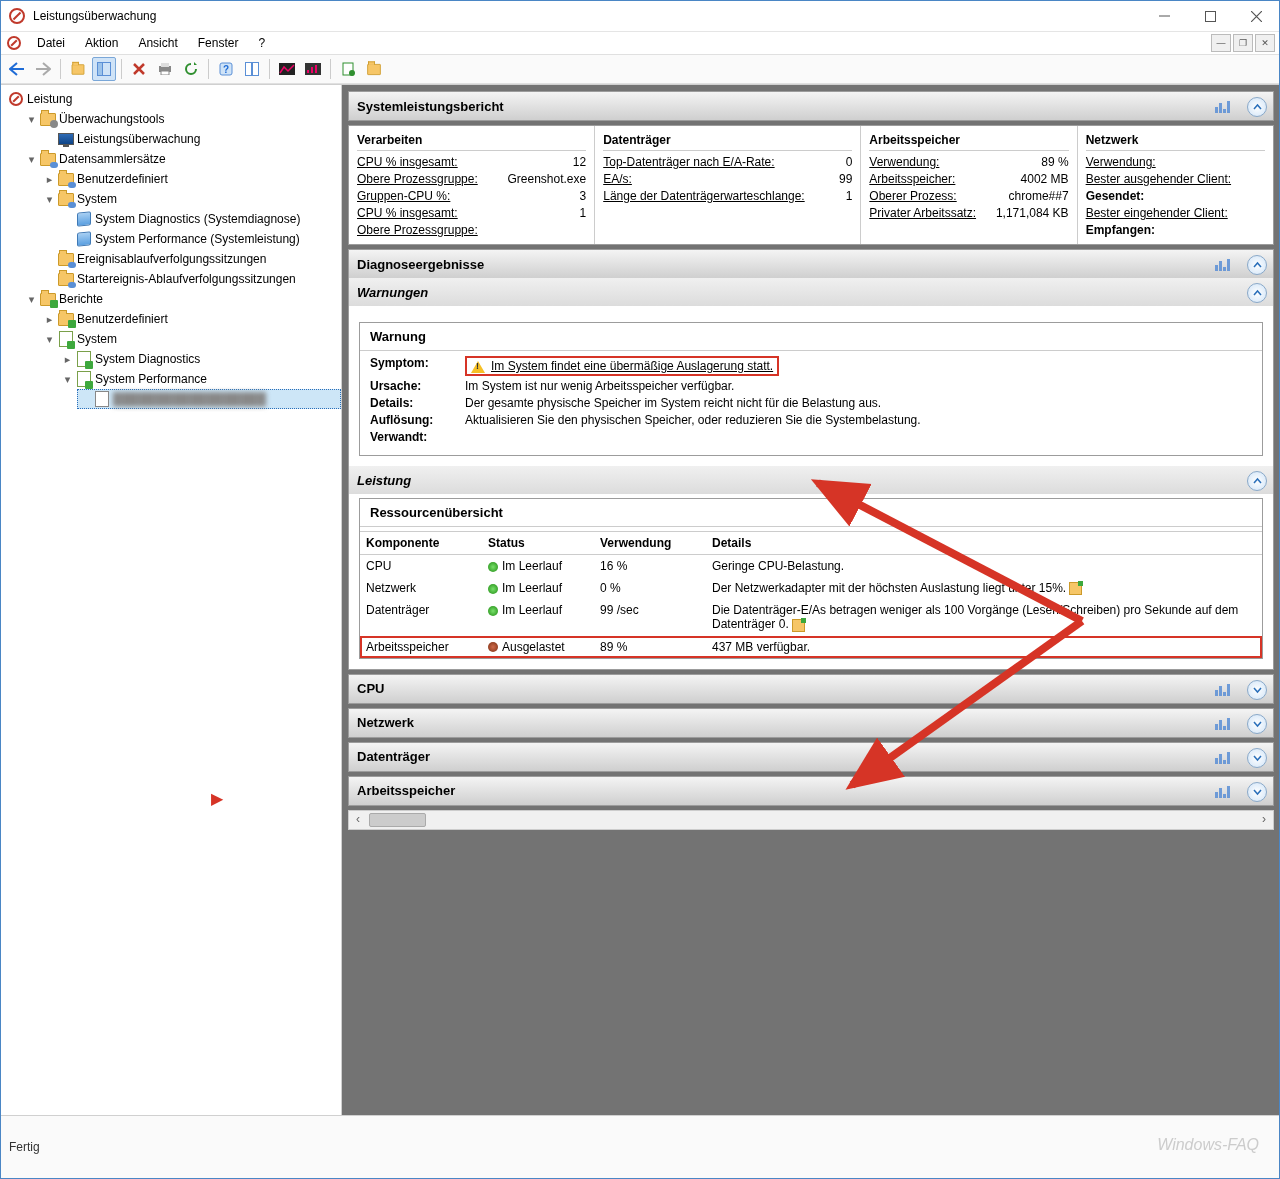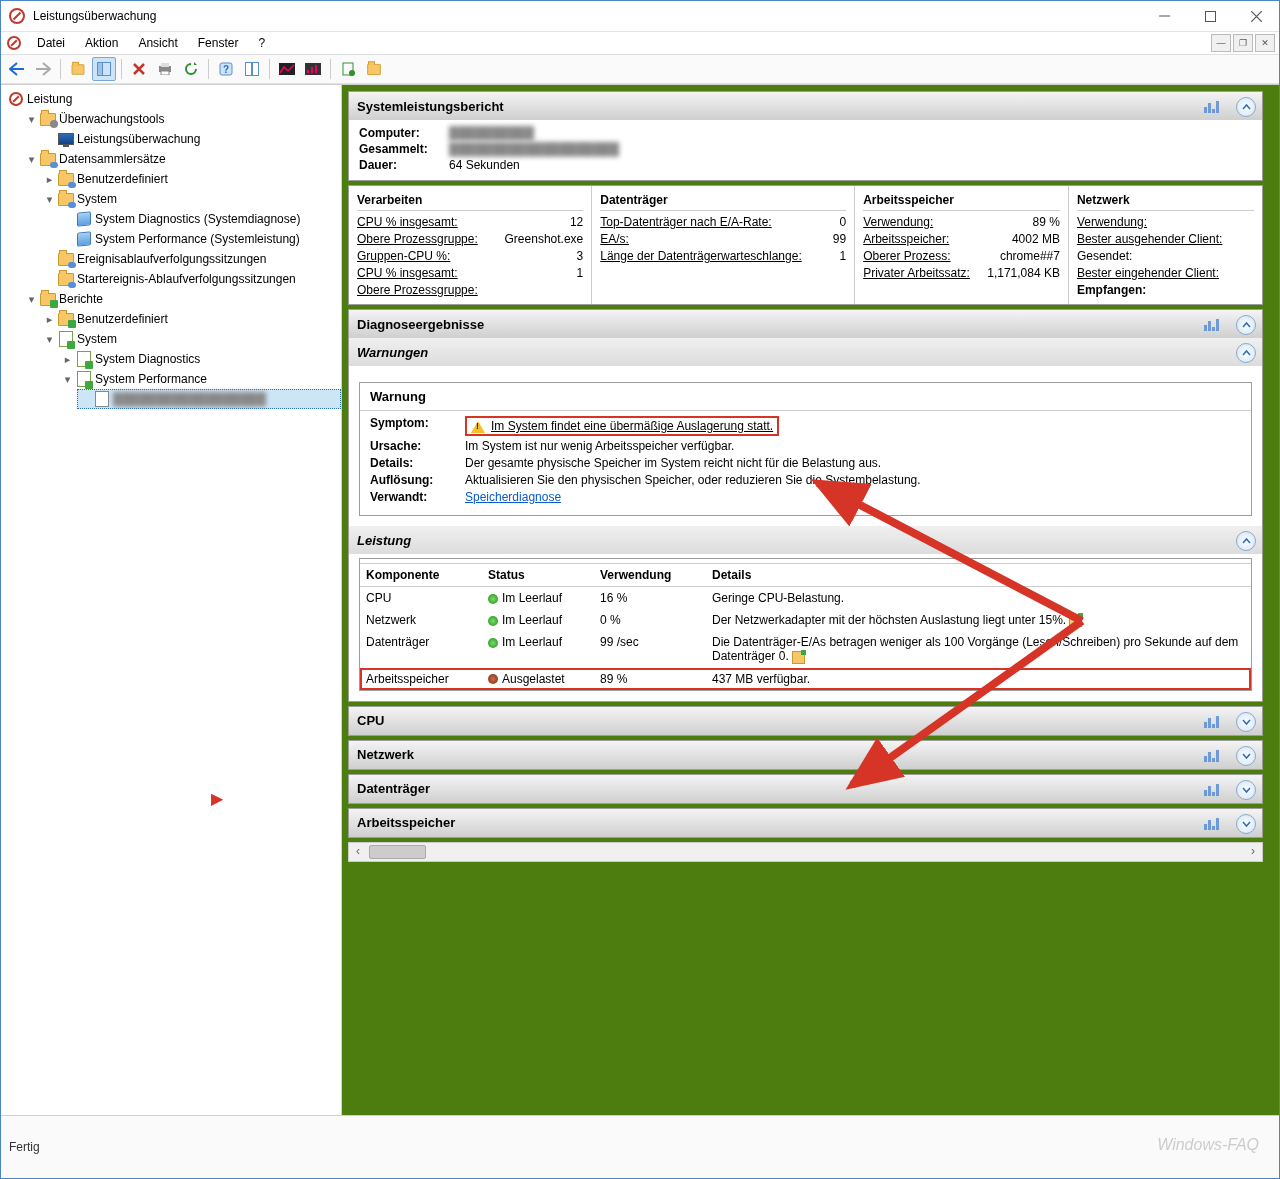--- a/index.html
+++ b/index.html
@@ -43,21 +43,21 @@
   .ti-mon{width:14px;height:10px;border:1px solid #555;background:linear-gradient(#2e6bb5,#0e4487);position:relative}
   .ti-mon::after{content:"";position:absolute;left:4px;bottom:-3px;width:6px;height:2px;background:#555}
   .ti-cyl{width:12px;height:12px;background:linear-gradient(#a7cff3,#5a9fe0);border:1px solid #3f79b5;border-radius:2px;transform:skewY(-6deg)}
   .ti-report{width:12px;height:14px;background:#fff;border:1px solid #7aa04a;position:relative}
   .ti-report::after{content:"";position:absolute;right:-3px;bottom:-3px;width:8px;height:8px;background:#3da83d;border-radius:1px}
   .ti-page{width:12px;height:14px;background:#fff;border:1px solid #888}
   .ti-perf{width:14px;height:14px;border:2px solid #c0392b;border-radius:50%;box-sizing:border-box;position:relative}
   .ti-perf::after{content:"";position:absolute;left:50%;top:50%;width:8px;height:2px;background:#c0392b;transform:translate(-50%,-50%) rotate(-45deg)}
   .blurred{filter:blur(2.5px);color:#888}
   
-  .report-pane{flex:1;background:#4d7c0f;overflow:auto;padding:6px 16px 0 6px;position:relative}
+  .report-pane{flex:1;background:#737373;overflow:auto;padding:6px 5px 0 6px;position:relative}
   .panel{border:1px solid #9c9c9c;margin-bottom:4px;background:#fff}
   .panel-h{height:28px;background:linear-gradient(#f4f4f4,#cfcfcf);display:flex;align-items:center;padding:0 8px;font-weight:bold;font-size:13px;position:relative}
   .panel-h.sub{font-style:italic;background:linear-gradient(#f0f0f0,#dcdcdc)}
   .panel-h .hicon{position:absolute;right:34px;top:6px;width:24px;height:14px;opacity:.85}
   .panel-h .hicon div{display:inline-block;width:3px;margin-right:1px;background:#5a8fd6;vertical-align:bottom}
   .collapse-btn{position:absolute;right:6px;top:5px;width:18px;height:18px;border:1px solid #8aa9c9;border-radius:50%;background:radial-gradient(#fff,#cfe3f7);display:flex;align-items:center;justify-content:center}
   .collapse-btn svg{width:9px;height:9px}
   .panel-b{padding:6px 10px;font-size:12px}
   .kv{display:flex;margin-bottom:2px}
   .kv .k{width:90px;font-weight:bold}
@@ -395,34 +395,20 @@
       <div class="panel">
         <div class="panel-h">
           <span>Systemleistungsbericht</span>
           <span class="hicon"><div style="height:6px"></div><div style="height:10px"></div><div style="height:4px"></div><div style="height:12px"></div></span>
           <span class="collapse-btn">
               <svg viewBox="0 0 9 9">
                 <path d="M1 6 L4.5 2 L8 6" fill="none" stroke="#2a6fba" stroke-width="1.5"></path>
               </svg>
             </span>
         </div>
-        <div class="panel-b">
-          <div class="kv">
-              <span class="k">Computer:</span>
-              <span class="blurred">██████████</span>
-            </div>
-          <div class="kv">
-              <span class="k">Gesammelt:</span>
-              <span class="blurred">████████████████████</span>
-            </div>
-          <div class="kv">
-              <span class="k">Dauer:</span>
-              <span>64 Sekunden</span>
-            </div>
-        </div>
       </div>
 
       <div class="panel">
         <div class="summary-grid">
           <div class="summary-col" style="flex:1.15">
             <div class="shead">Verarbeiten</div>
             <div class="srow">
                 <span class="sk">CPU % insgesamt:</span>
                 <span class="sv">12</span>
               </div>
@@ -478,21 +464,21 @@
           </div>
           <div class="summary-col" style="flex:.9">
             <div class="shead">Netzwerk</div>
             <div class="srow">
                 <span class="sk">Verwendung:</span>
               </div>
             <div class="srow">
                 <span class="sk">Bester ausgehender Client:</span>
               </div>
             <div class="srow">
-                <span class="sk" style="text-decoration:none;font-weight:normal">Gesendet:</span>
+                <span class="sk" style="text-decoration:none;font-weight:bold">Gesendet:</span>
               </div>
             <div class="srow">
                 <span class="sk">Bester eingehender Client:</span>
               </div>
             <div class="srow">
                 <span class="sk" style="text-decoration:none;font-weight:bold">Empfangen:</span>
               </div>
           </div>
         </div>
       </div>
@@ -529,34 +515,34 @@
             <div class="drow">
                 <span class="dk">Details:</span>
                 <span class="dv">Der gesamte physische Speicher im System reicht nicht für die Belastung aus.</span>
               </div>
             <div class="drow">
                 <span class="dk">Auflösung:</span>
                 <span class="dv">Aktualisieren Sie den physischen Speicher, oder reduzieren Sie die Systembelastung.</span>
               </div>
             <div class="drow">
                 <span class="dk">Verwandt:</span>
-                <span class="dv"><a class="link" href="#">Speicherdiagnose</a></span>
               </div>
           </div>
         </div>
 
         <div class="panel-h sub">
           <span>Leistung</span>
           <span class="collapse-btn">
               <svg viewBox="0 0 9 9">
                 <path d="M1 6 L4.5 2 L8 6" fill="none" stroke="#2a6fba" stroke-width="1.5"></path>
               </svg>
             </span>
         </div>
         <div class="res-box">
+          <div class="rh">Ressourcenübersicht</div>
           <table class="rtable">
             <thead>
                 <tr>
               <th style="width:110px">Komponente</th>
               <th style="width:100px">Status</th>
               <th style="width:100px">Verwendung</th>
               <th>Details</th>
             </tr>
               </thead>
             <tbody id="res-body">

